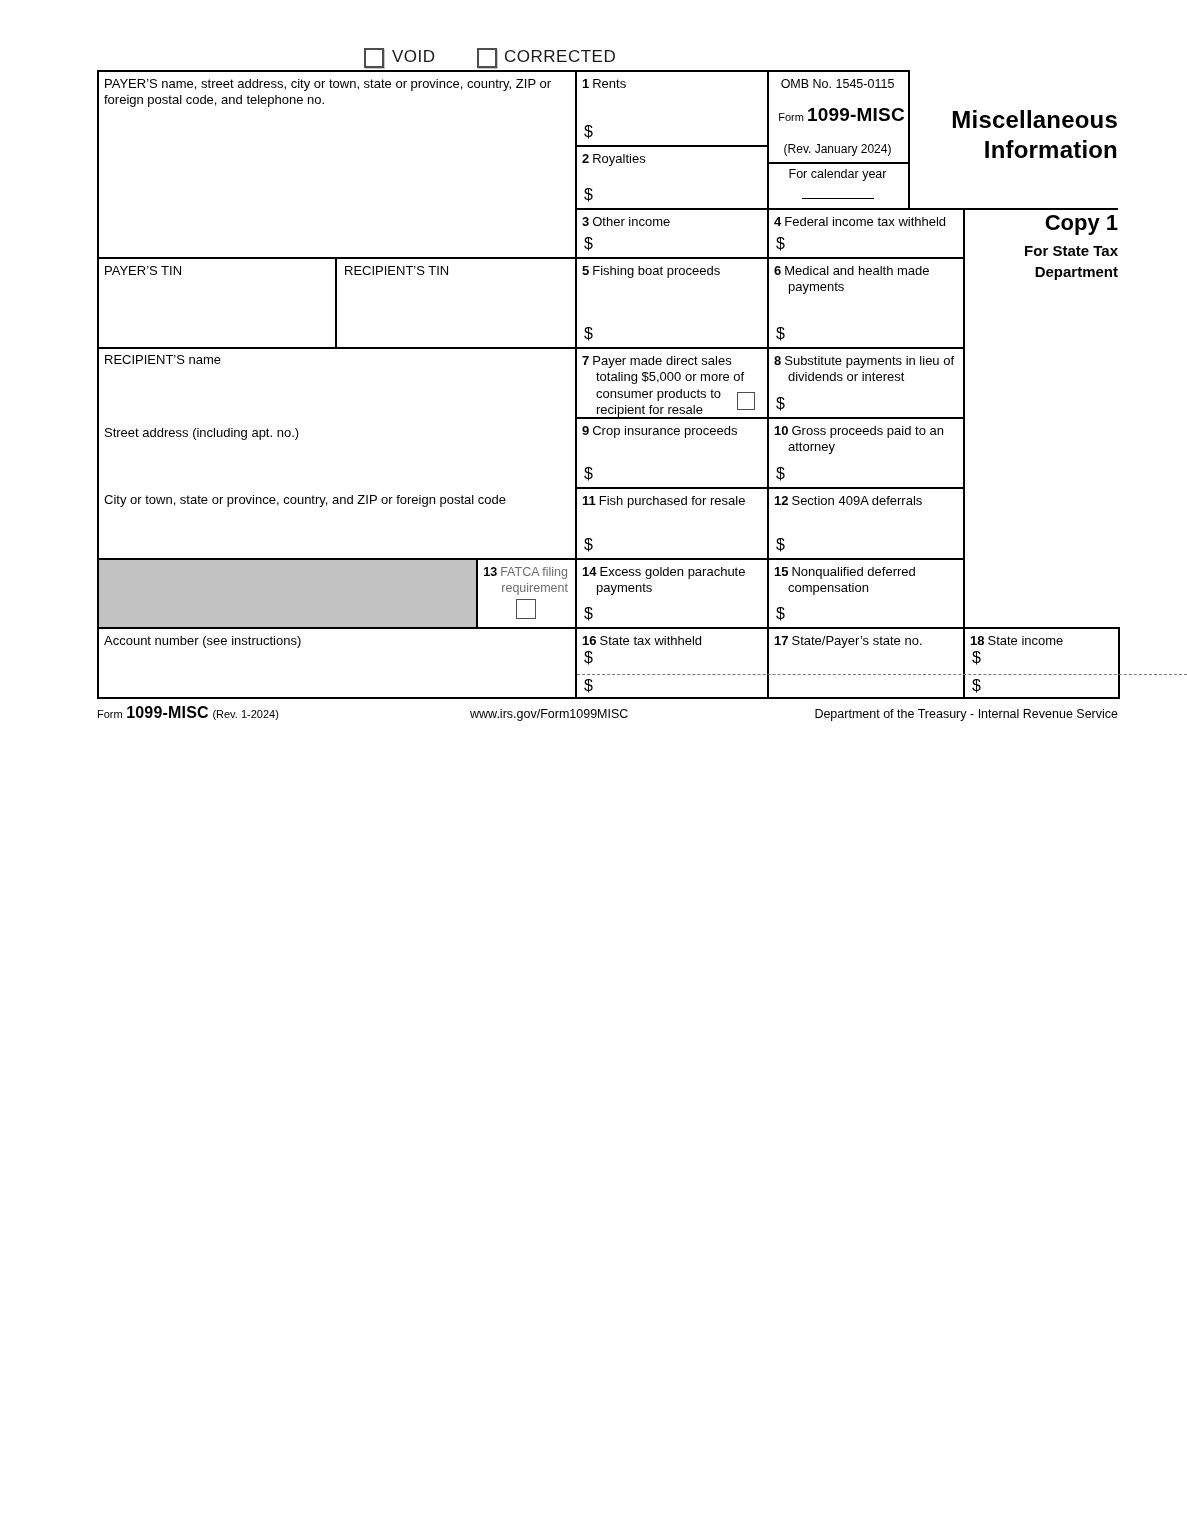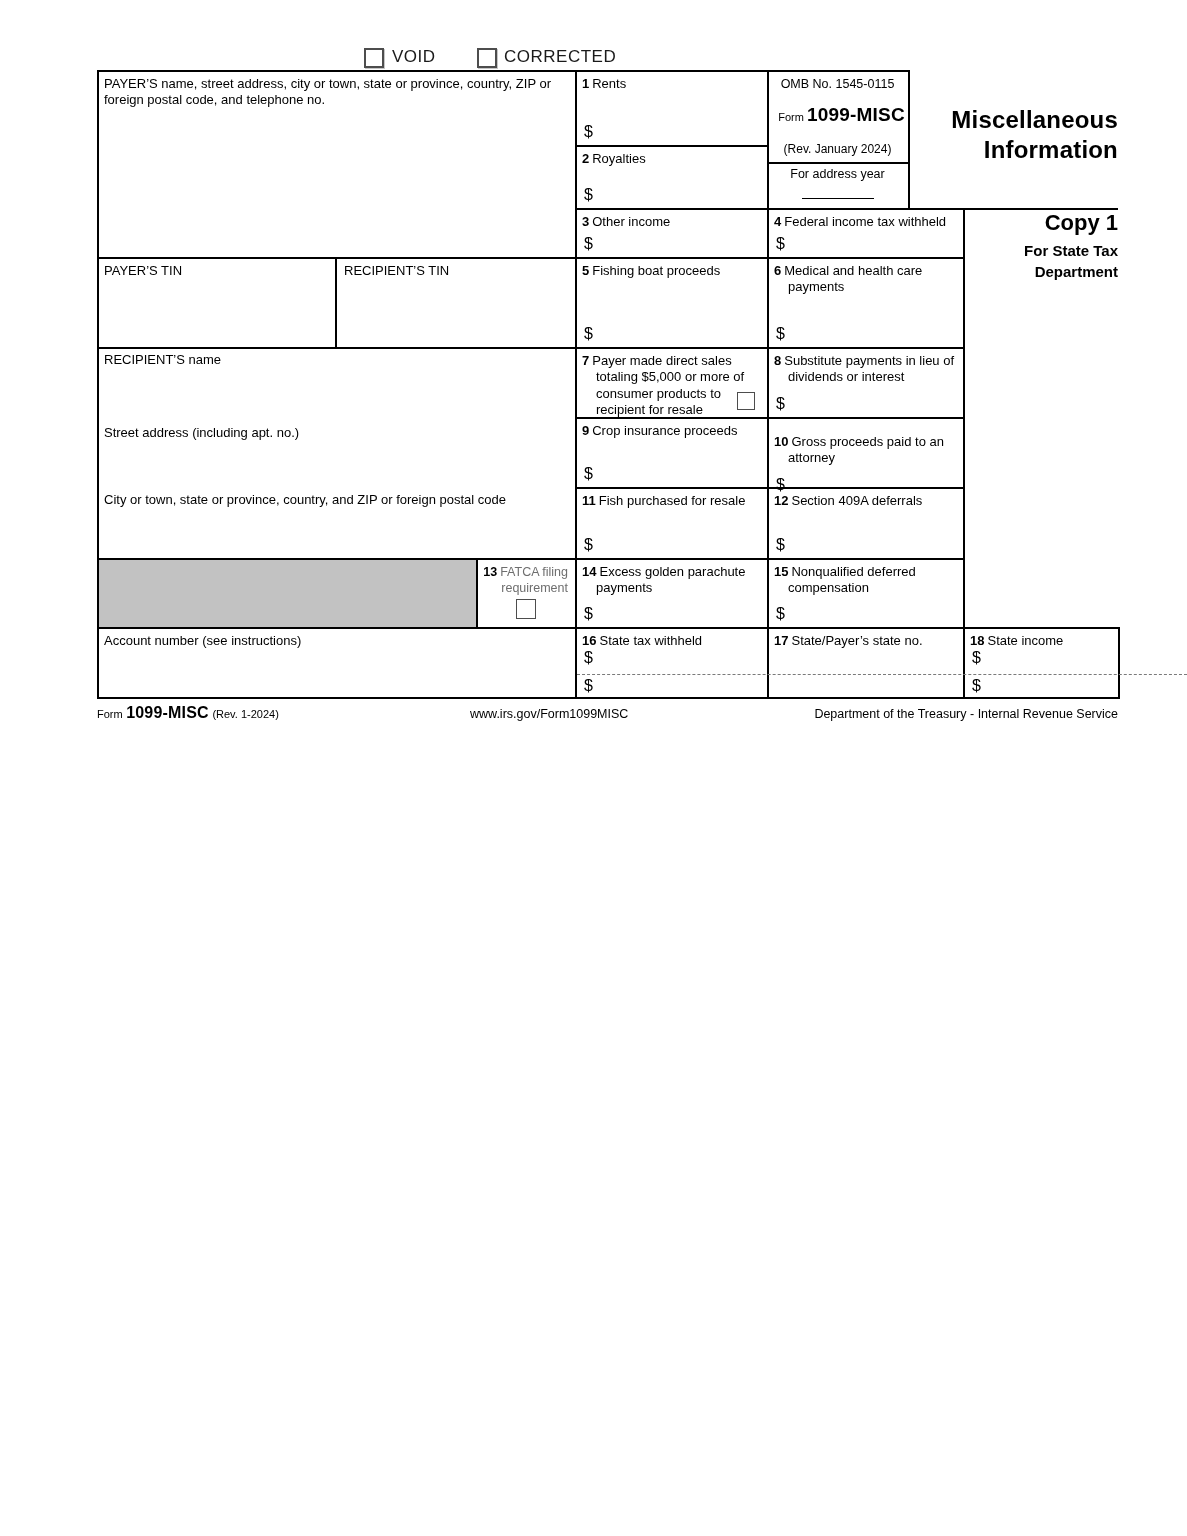--- a/index.html
+++ b/index.html
@@ -109,21 +109,21 @@
   <div class="cell" style="left:99px;top:629px;width:474px;height:66px;">
     <div class="lbl" style="text-indent:0;padding-left:5px;">Account number (see instructions)</div>
   </div>
 
   <div class="cell" style="left:769px;top:72px;width:137px;height:88px;">
     <div class="omb-line1">OMB No. 1545-0115</div>
     <div class="omb-line2"><span>Form</span> <b>1099-MISC</b></div>
     <div class="omb-line3">(Rev. January 2024)</div>
   </div>
   <div class="cell" style="left:769px;top:164px;width:137px;height:42px;">
-    <div class="cal-lbl">For address year</div>
+    <div class="cal-lbl">For calendar year</div>
     <div class="cal-blank"></div>
   </div>
 
   <div class="cell" style="left:577px;top:72px;width:188px;height:71px;">
     <div class="lbl"><b class="num">1</b><span>Rents</span></div>
     <span class="dollar">$</span>
   </div>
   <div class="cell" style="left:577px;top:147px;width:188px;height:59px;">
     <div class="lbl"><b class="num">2</b><span>Royalties</span></div>
     <span class="dollar">$</span>
@@ -134,36 +134,36 @@
   </div>
   <div class="cell" style="left:769px;top:210px;width:192px;height:45px;">
     <div class="lbl"><b class="num">4</b><span>Federal income tax withheld</span></div>
     <span class="dollar">$</span>
   </div>
   <div class="cell" style="left:577px;top:259px;width:188px;height:86px;">
     <div class="lbl"><b class="num">5</b><span>Fishing boat proceeds</span></div>
     <span class="dollar">$</span>
   </div>
   <div class="cell" style="left:769px;top:259px;width:192px;height:86px;">
-    <div class="lbl"><b class="num">6</b><span>Medical and health care payments</span></div>
+    <div class="lbl"><b class="num">6</b><span>Medical and health made payments</span></div>
     <span class="dollar">$</span>
   </div>
   <div class="cell" style="left:577px;top:349px;width:188px;height:66px;">
     <div class="lbl"><b class="num">7</b><span>Payer made direct sales totaling $5,000 or more of consumer products to recipient for resale</span></div>
     <span class="cb cb-sm" style="right:10px;bottom:5px;"></span>
   </div>
   <div class="cell" style="left:769px;top:349px;width:192px;height:66px;">
     <div class="lbl"><b class="num">8</b><span>Substitute payments in lieu of dividends or interest</span></div>
     <span class="dollar">$</span>
   </div>
   <div class="cell" style="left:577px;top:419px;width:188px;height:66px;">
     <div class="lbl"><b class="num">9</b><span>Crop insurance proceeds</span></div>
     <span class="dollar">$</span>
   </div>
-  <div class="cell" style="left:769px;top:430px;width:192px;height:66px;">
+  <div class="cell" style="left:769px;top:419px;width:192px;height:66px;">
     <div class="lbl"><b class="num">10</b><span>Gross proceeds paid to an attorney</span></div>
     <span class="dollar">$</span>
   </div>
   <div class="cell" style="left:577px;top:489px;width:188px;height:67px;">
     <div class="lbl"><b class="num">11</b><span>Fish purchased for resale</span></div>
     <span class="dollar">$</span>
   </div>
   <div class="cell" style="left:769px;top:489px;width:192px;height:67px;">
     <div class="lbl"><b class="num">12</b><span>Section 409A deferrals</span></div>
     <span class="dollar">$</span>

